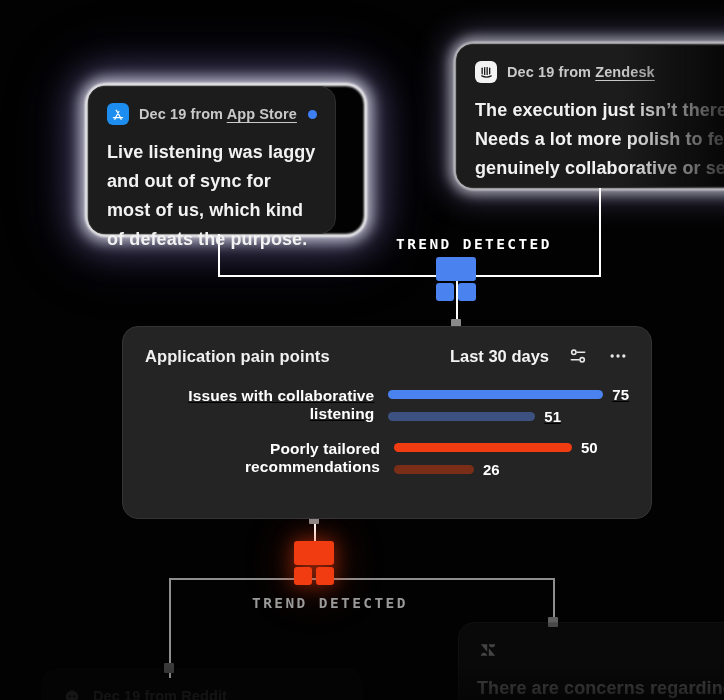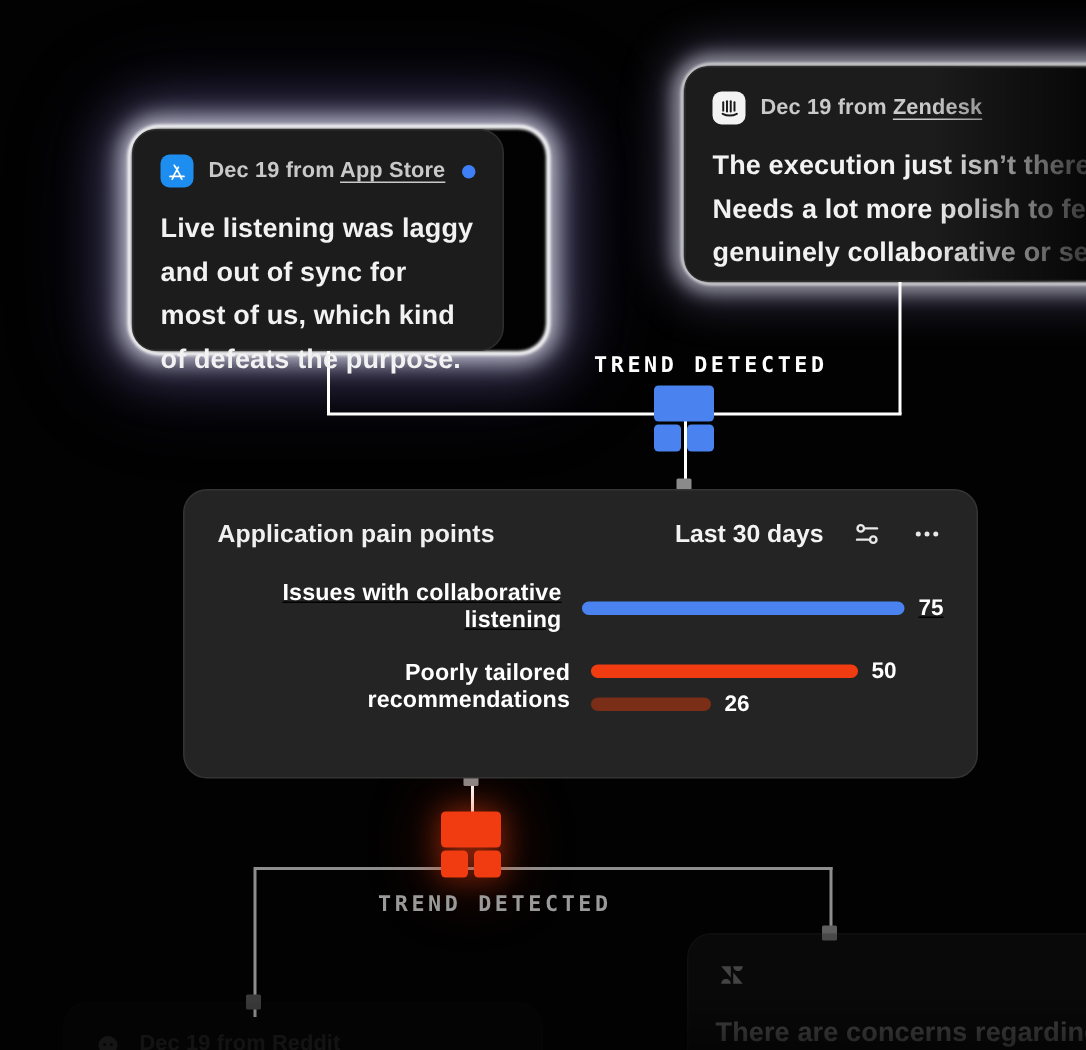--- a/index.html
+++ b/index.html
@@ -210,20 +210,24 @@
 
     <div class="rows">
 
       <div class="row grp">
         <div class="rlabel">Issues with collaborative listening</div>
         <div class="bars">
           <div class="barline">
             <span class="bar" style="width:215px;background:#4a83f0;"></span>
             <span class="bval">75</span>
           </div>
+          <div class="barline">
+            <span class="bar" style="width:147px;background:#3c5180;"></span>
+            <span class="bval">51</span>
+          </div>
         </div>
       </div>
 
       <div class="row">
         <div class="rlabel">Poorly tailored recommendations</div>
         <div class="bars">
           <div class="barline">
             <span class="bar" style="width:178px;background:#f03c10;"></span>
             <span class="bval">50</span>
           </div>

